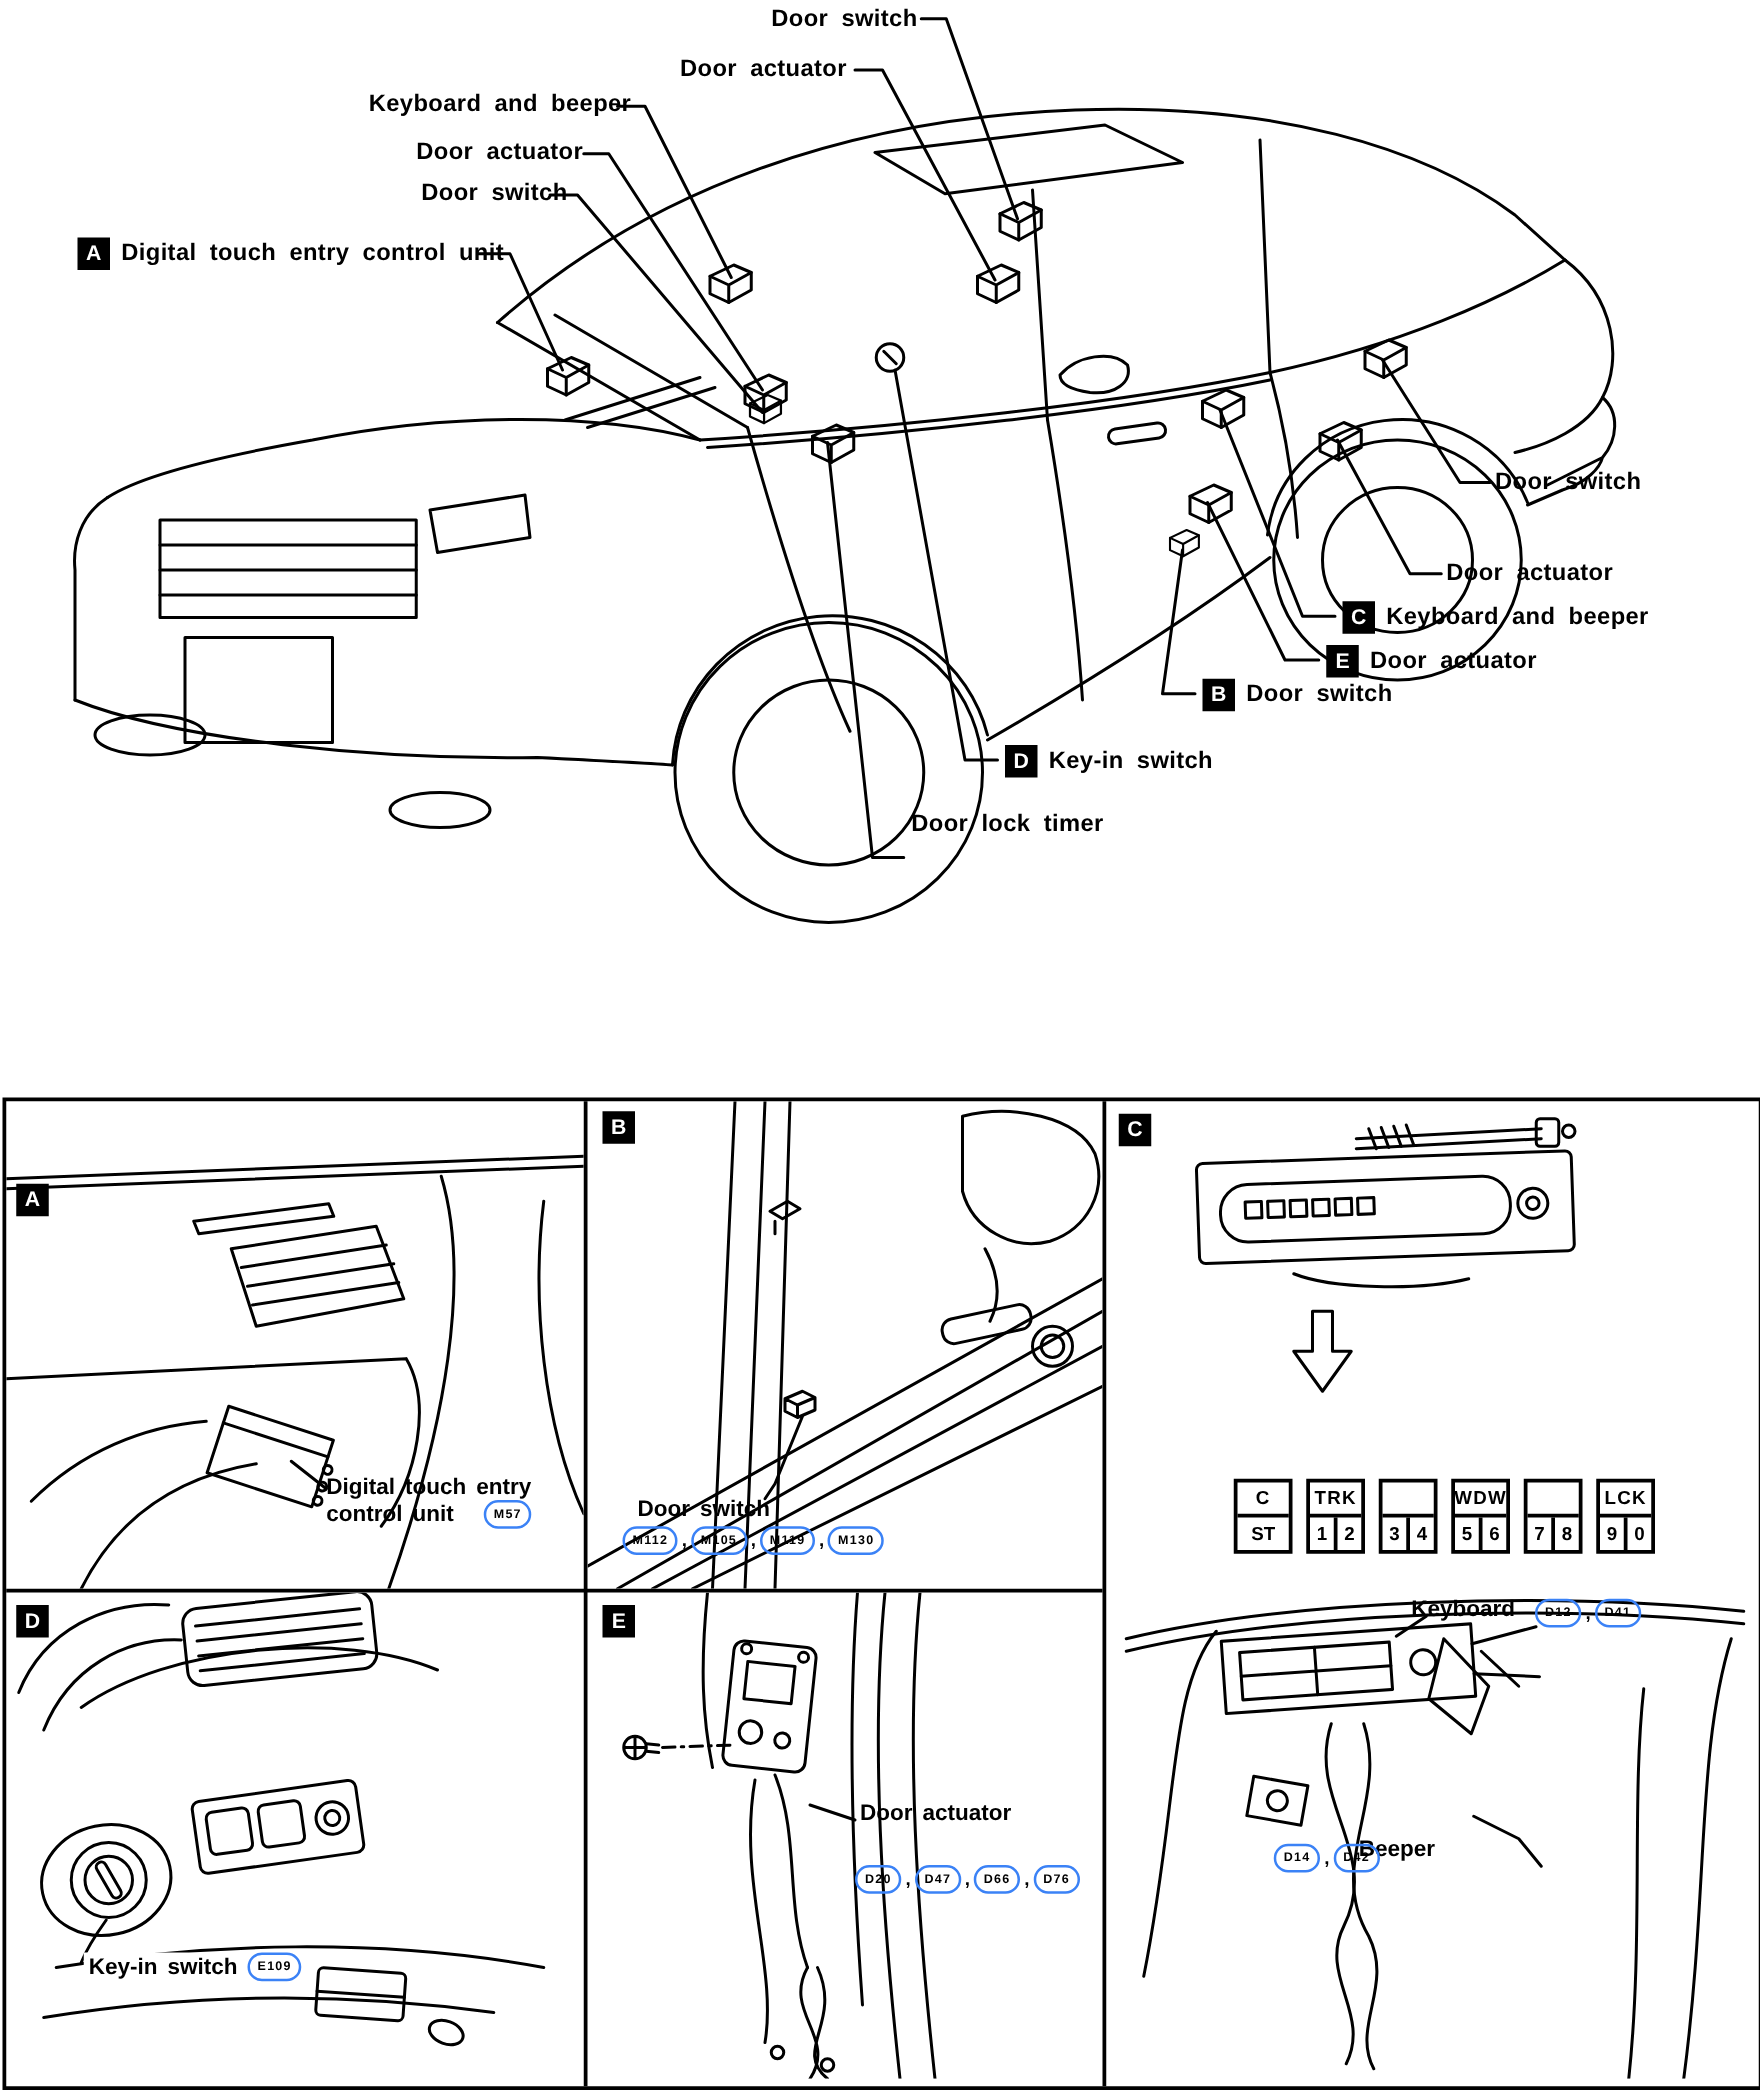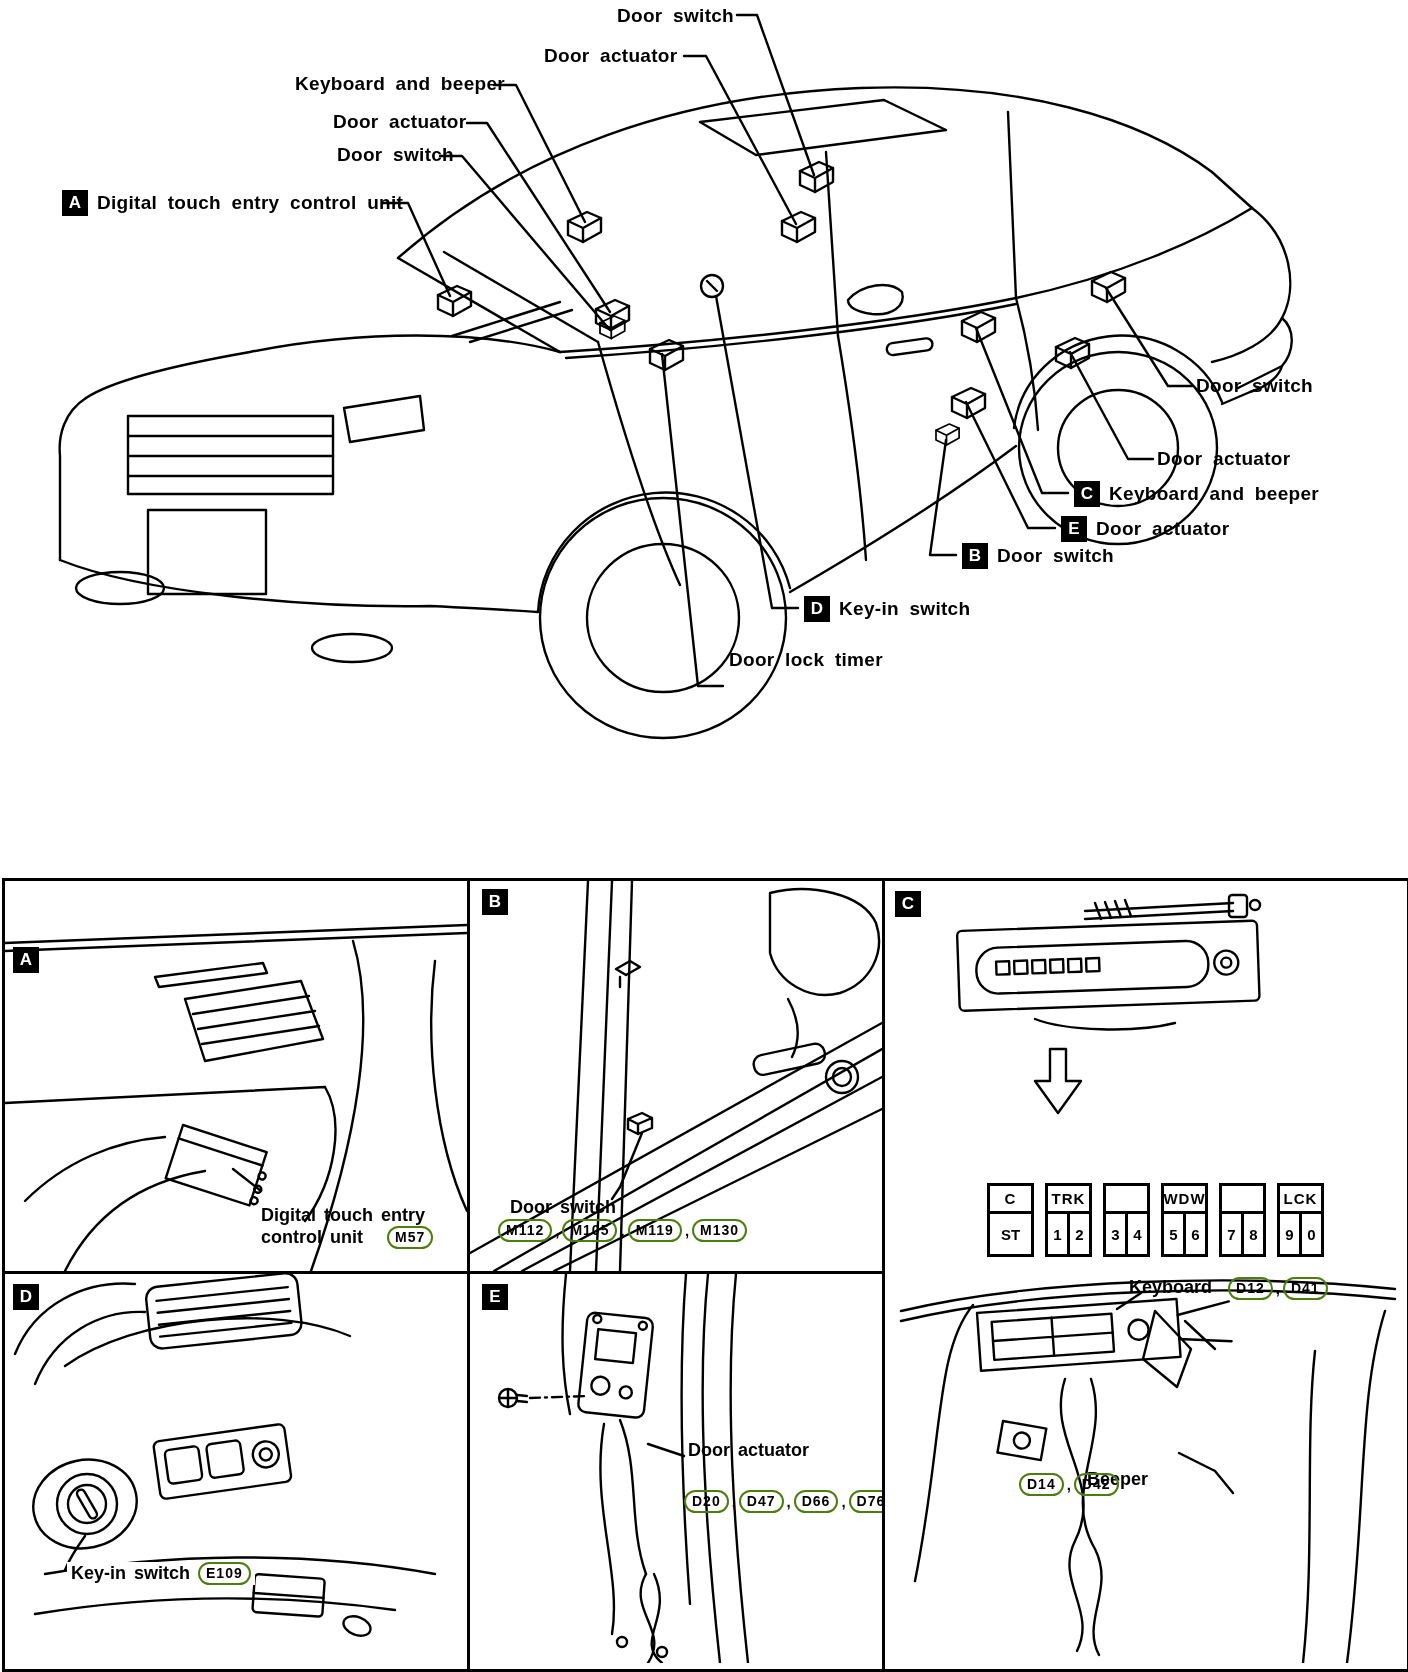--- a/index.html
+++ b/index.html
@@ -12,28 +12,28 @@
   .callout .lbl{font-size:19px;font-weight:bold;letter-spacing:.3px;word-spacing:5px;}
   .badge{width:26px;height:26px;background:#000;color:#fff;display:flex;align-items:center;
          justify-content:center;font-size:17px;font-weight:bold;flex:0 0 auto;}
   .grid{position:absolute;left:2px;top:878px;width:1402px;height:788px;border:3px solid #000;}
   .vline{position:absolute;top:0;width:3px;height:100%;background:#000;}
   .hline{position:absolute;left:0;height:3px;background:#000;}
   .panel{position:absolute;overflow:hidden;}
   .panel .badge{position:absolute;}
   .caption{position:absolute;font-size:18px;font-weight:bold;white-space:nowrap;word-spacing:3px;}
   .codes{display:inline-flex;align-items:center;gap:3px;}
-  .code-pill{display:inline-block;border:2px solid #4d7c0f;border-radius:12px;padding:0 6px;
-             font-size:14px;font-weight:bold;line-height:19px;letter-spacing:1px;text-align:right;}
+  .code-pill{display:inline-block;border:2px solid #3b82f6;border-radius:12px;padding:0 6px;
+             font-size:10px;font-weight:bold;line-height:19px;letter-spacing:1px;text-align:right;}
   .code-sep{font-size:15px;font-weight:bold;}
   .kp{position:absolute;display:flex;gap:11px;}
   .kp-key{width:47px;border:3px solid #000;background:#fff;box-sizing:border-box;}
   .kp-top{height:25px;display:flex;align-items:center;justify-content:center;
           font-size:15px;font-weight:bold;letter-spacing:1px;border-bottom:3px solid #000;}
-  .kp-bottom{display:flex;height:40px;}
+  .kp-bottom{display:flex;height:26px;}
   .kp-cell{flex:1;display:flex;align-items:center;justify-content:center;
            font-size:15px;font-weight:bold;}
   .kp-cell + .kp-cell{border-left:3px solid #000;}
 </style>
 </head>
 <body>
 
 <div id="stage">
 
   <svg class="art" width="1408" height="876" viewBox="0 0 1408 876">
@@ -174,21 +174,21 @@
         <g transform="translate(178,244) rotate(18)">
           <rect x="0" y="0" width="88" height="56" fill="#fff"></rect>
           <path d="M0,14 L88,14"></path>
           <circle cx="91" cy="24" r="3.5"></circle>
             <circle cx="91" cy="38" r="3.5"></circle>
             <circle cx="91" cy="50" r="3.5"></circle>
         </g>
         <path d="M228,288 L256,310"></path>
       </svg>
       <span class="badge" style="left:8px;top:66px">A</span>
-      <div class="caption" style="left:256px;top:324px">
+      <div class="caption" style="left:256px;top:298px">
         <div>Digital touch entry</div>
         <div style="display:flex;align-items:center;gap:24px">
           <span>control unit</span>
           <span class="codes">
               <span class="code-pill">M57</span>
             </span>
         </div>
       </div>
     </div>
 

